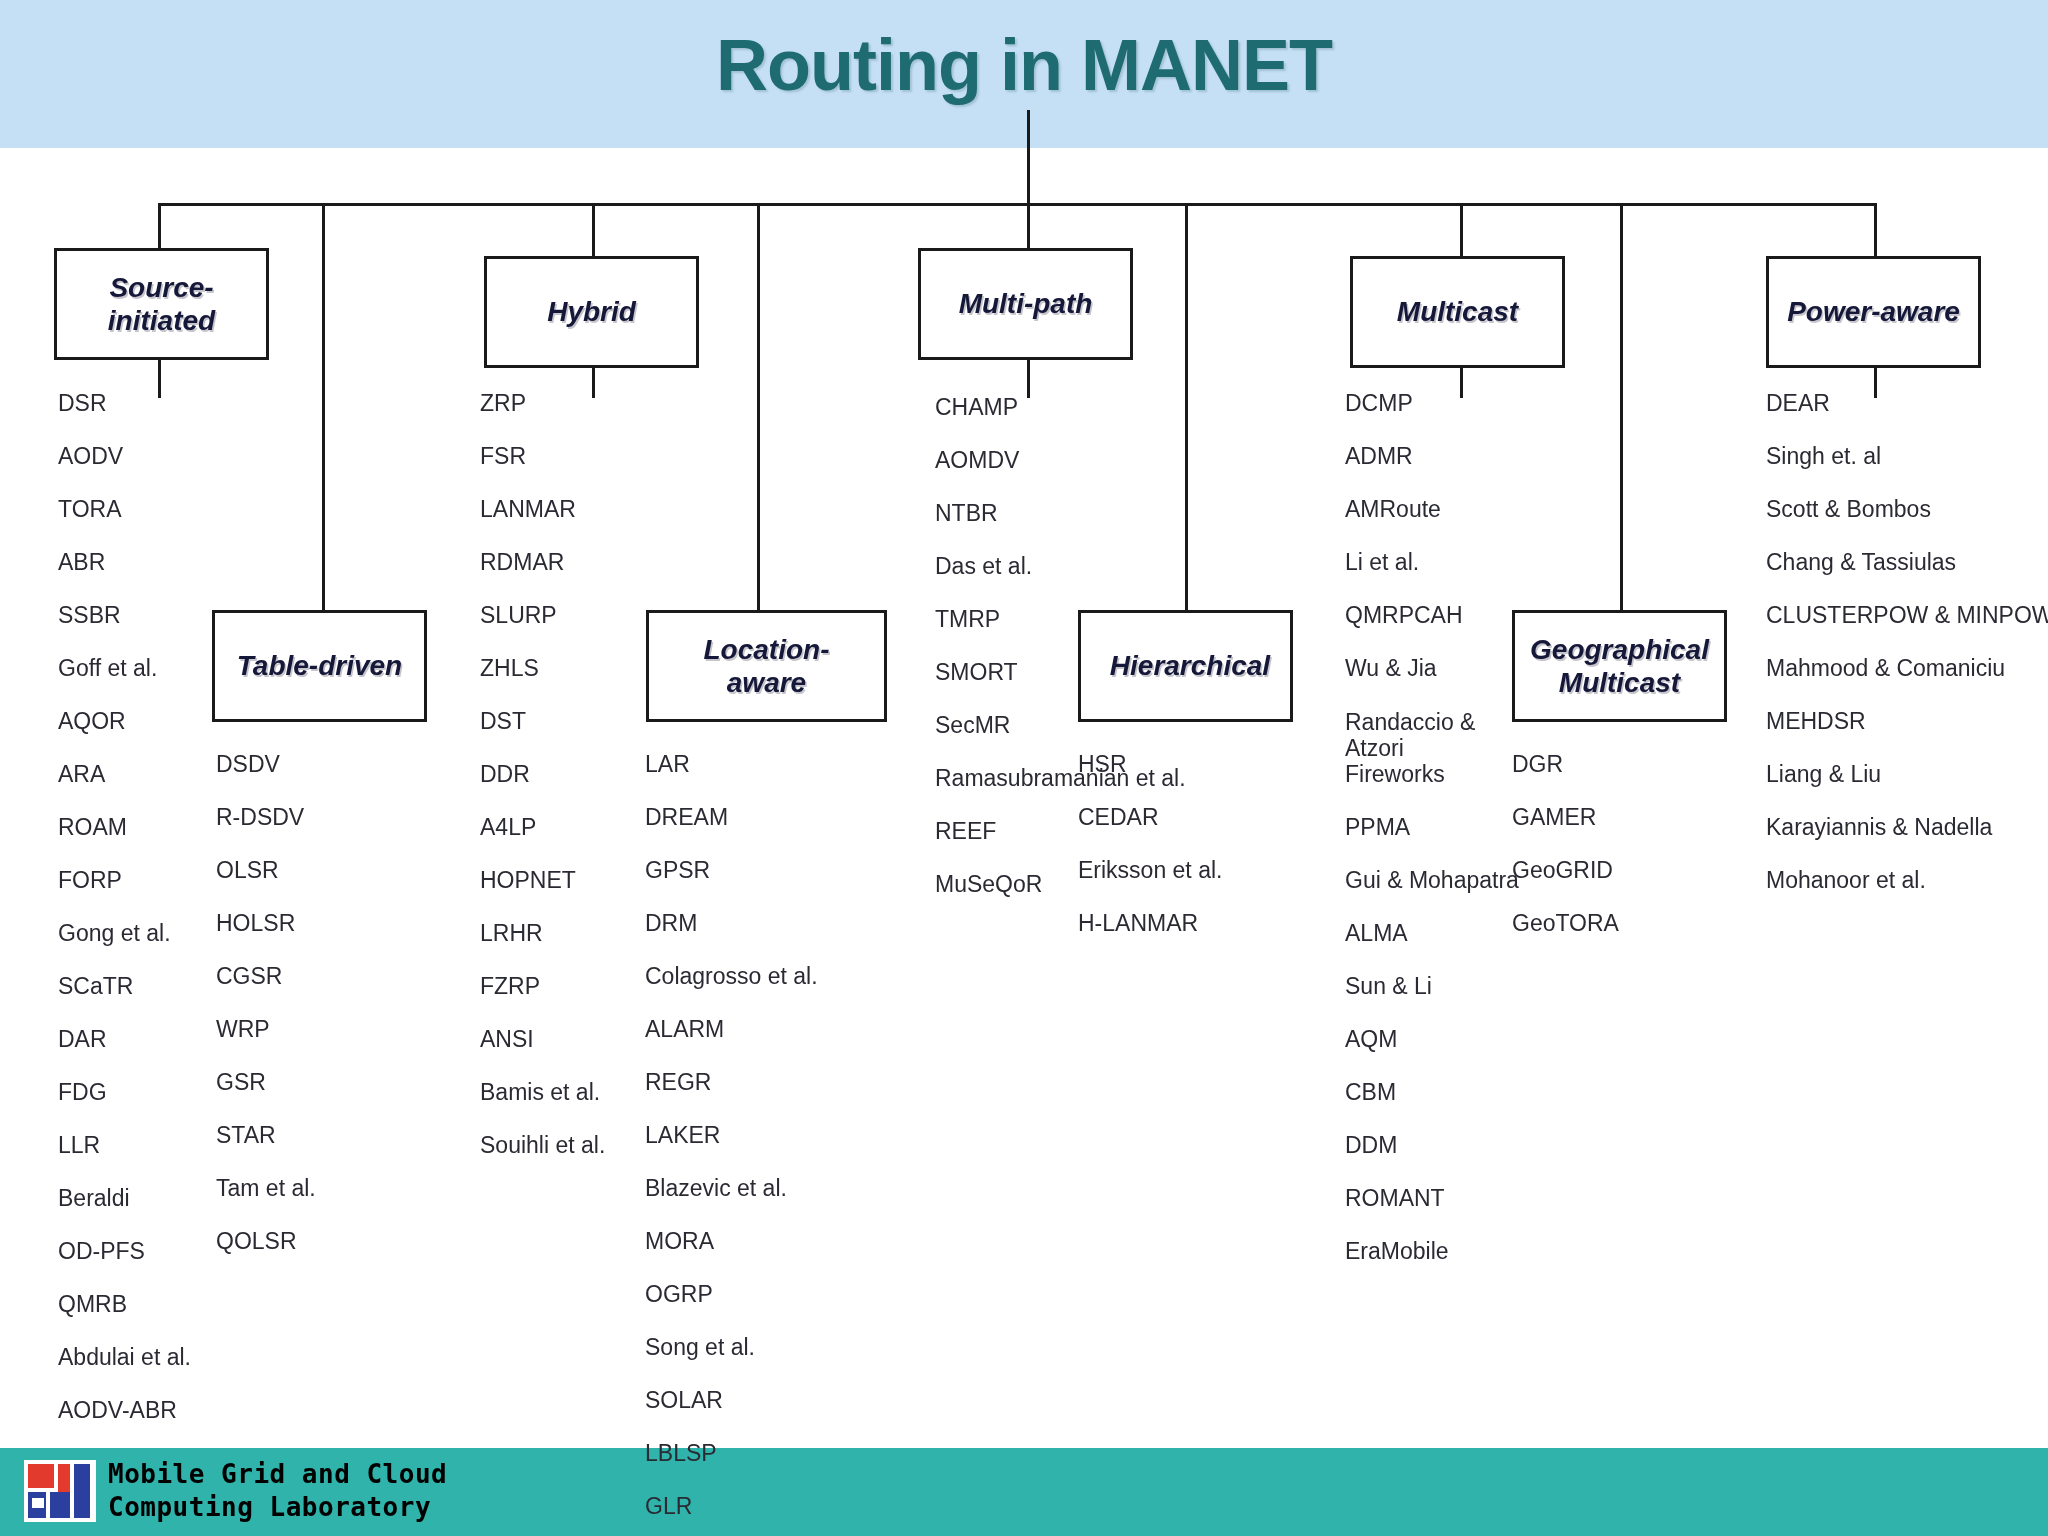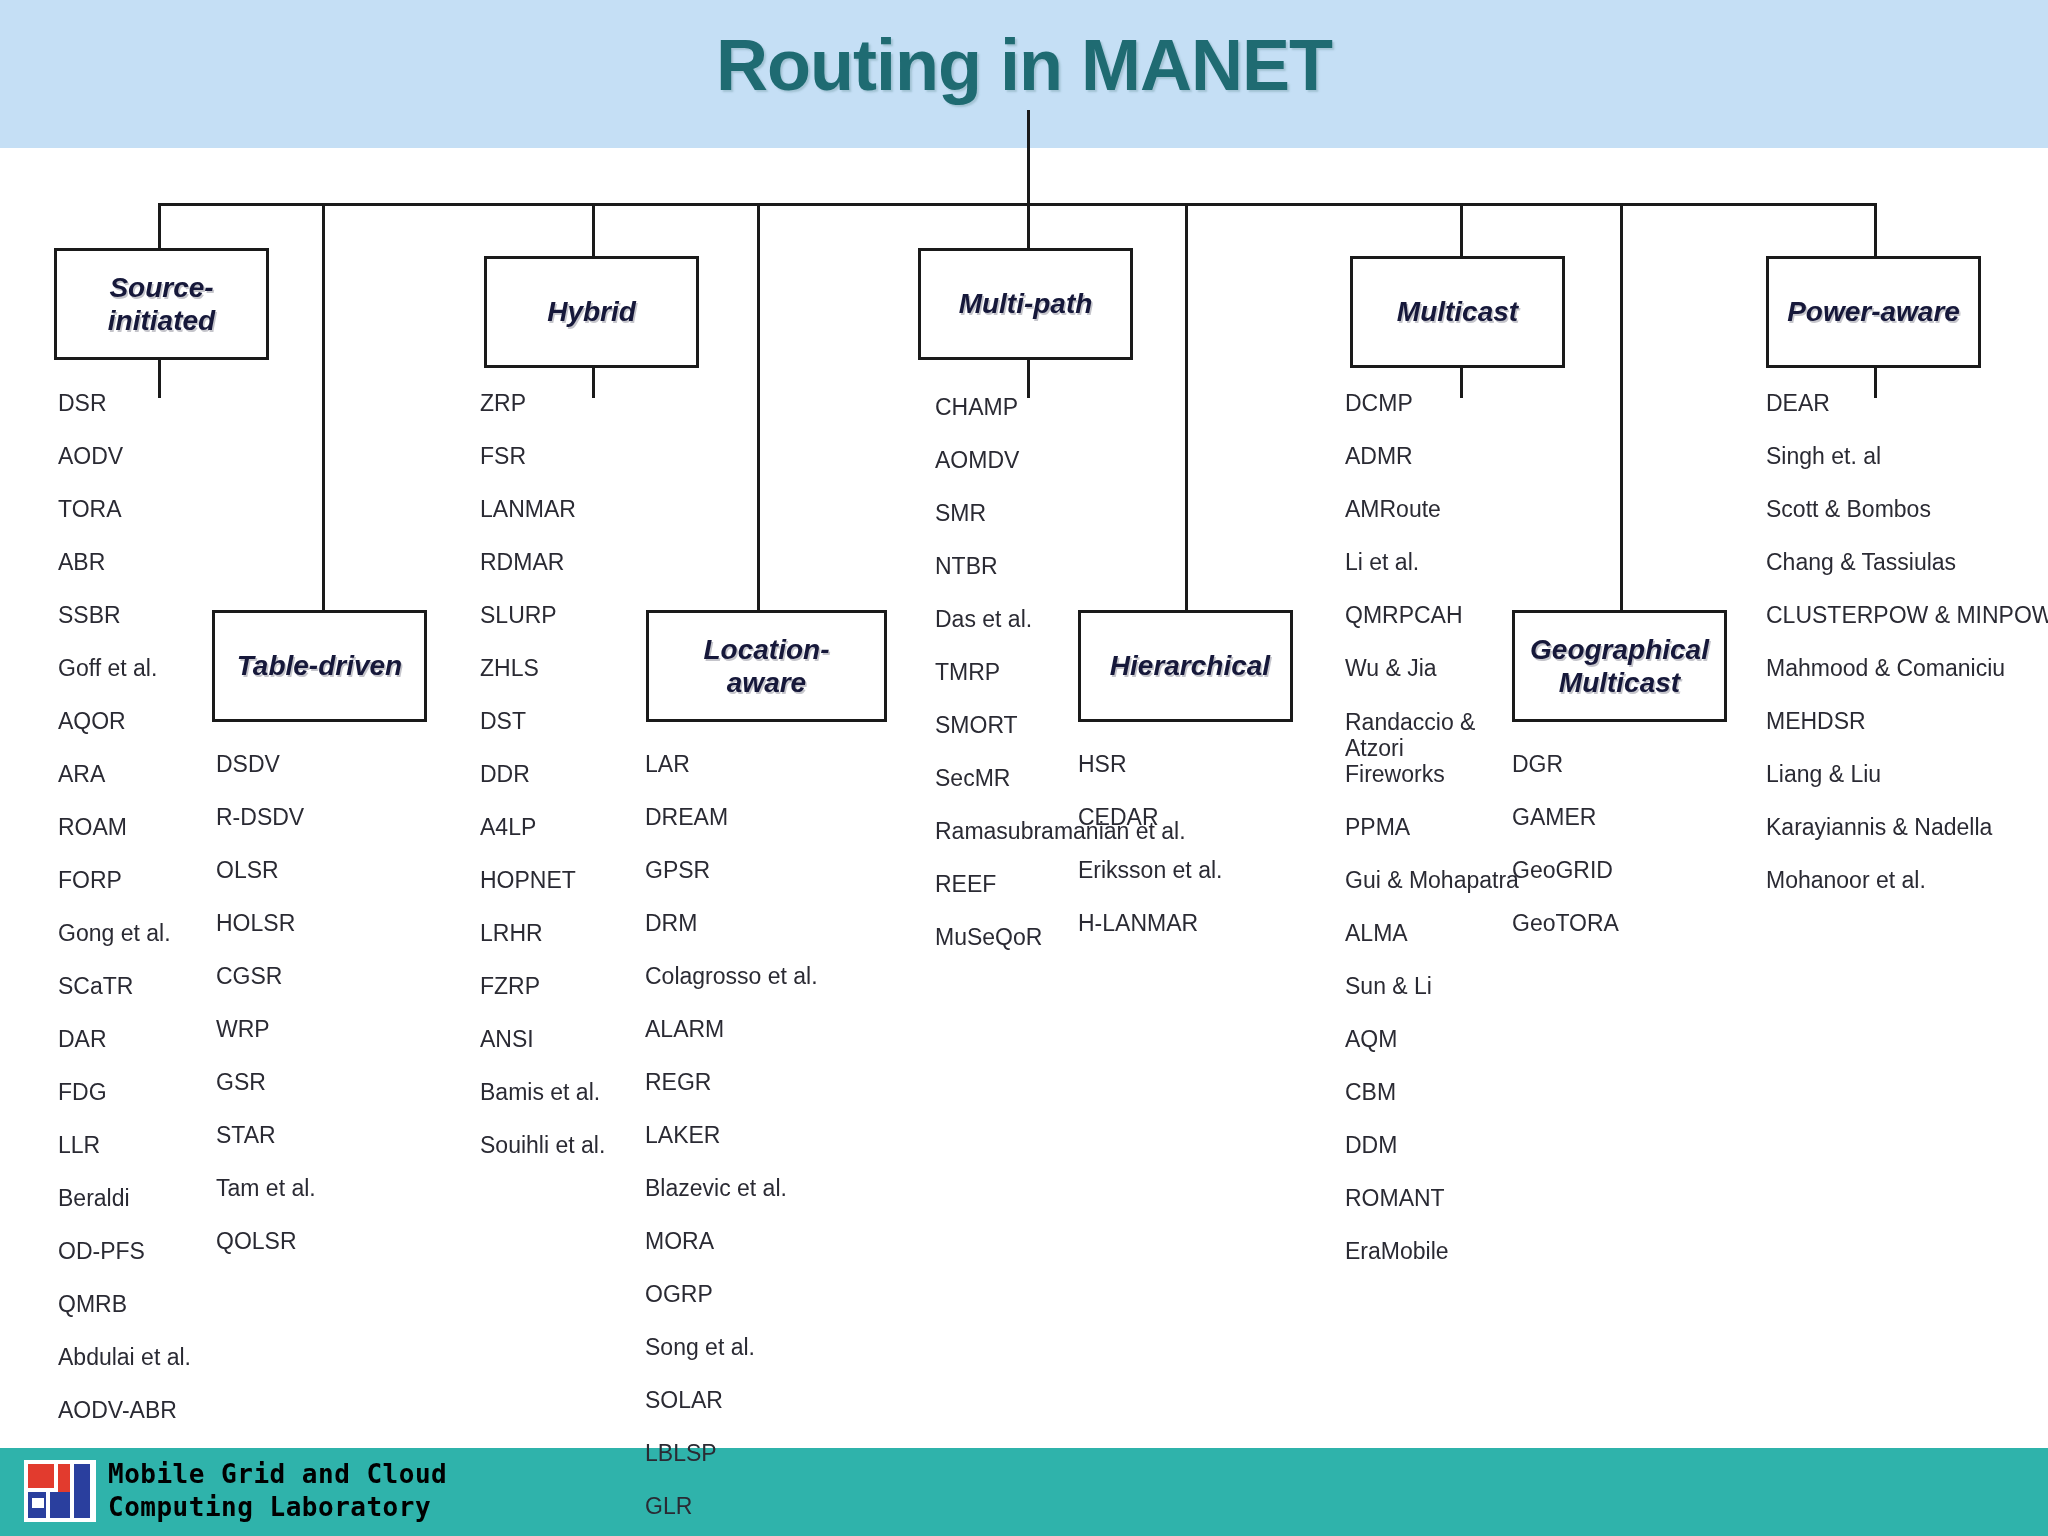--- a/index.html
+++ b/index.html
@@ -217,21 +217,20 @@
       <div class="item">OGRP</div>
       <div class="item">Song et al.</div>
       <div class="item">SOLAR</div>
       <div class="item">LBLSP</div>
       <div class="item">GLR</div>
     </div>
 
   <div class="list" style="left:918px;top:248px;width:300px;margin-left:17px;">
       <div class="item">CHAMP</div>
       <div class="item">AOMDV</div>
-      <div class="item">SMR</div>
       <div class="item">NTBR</div>
       <div class="item">Das et al.</div>
       <div class="item">TMRP</div>
       <div class="item">SMORT</div>
       <div class="item">SecMR</div>
       <div class="item">Ramasubramanian  et al.</div>
       <div class="item">REEF</div>
       <div class="item">MuSeQoR</div>
     </div>
 

